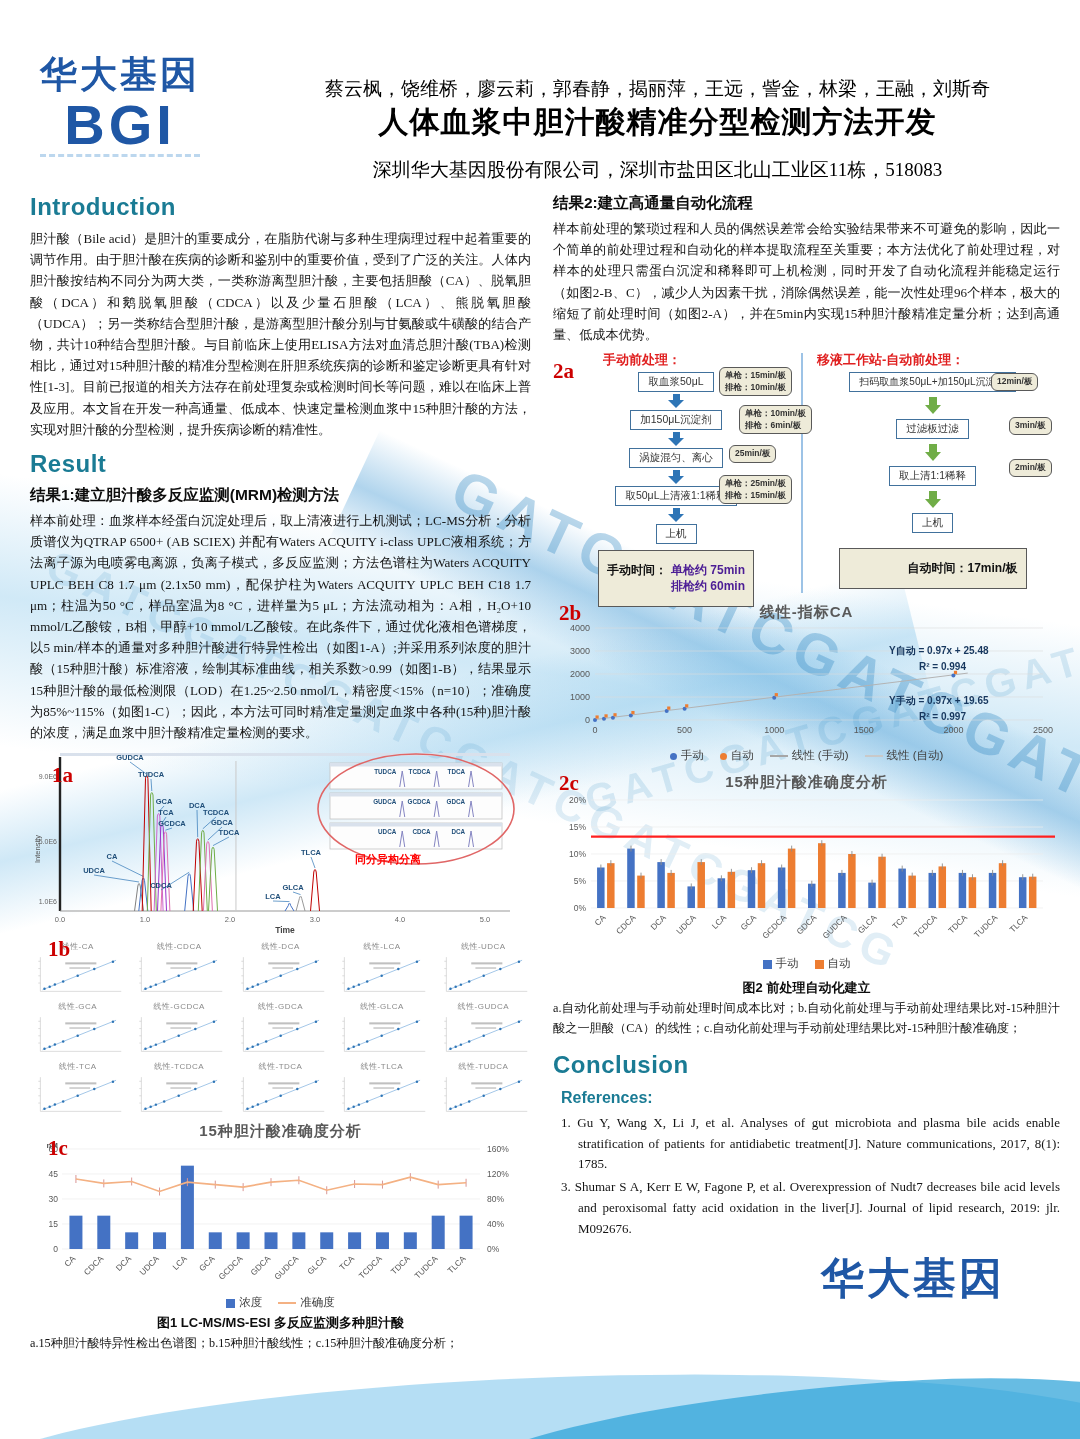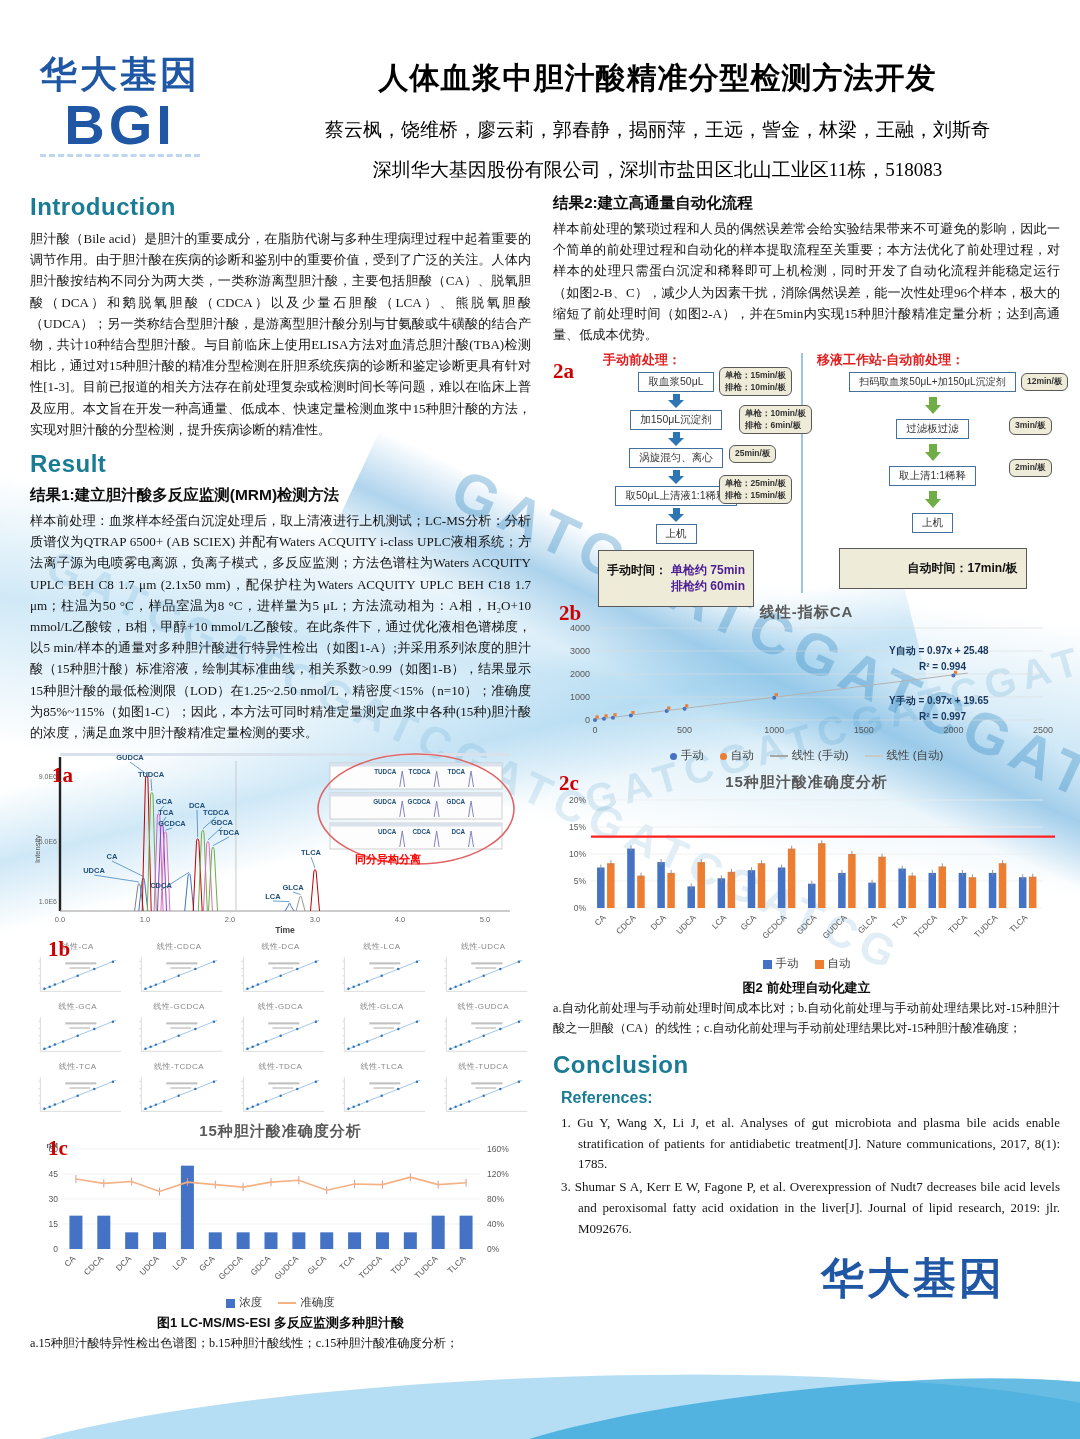--- a/index.html
+++ b/index.html
@@ -101,22 +101,22 @@
   <div class="deco wm" id="wmC">GATCGATCGATCGATCGATCGATCG</div>
   <div class="deco" id="waveBot1"></div>
   <div class="deco" id="waveBot2"></div>
 
   <div id="logo-top">
     <div class="logo-cn">华大基因</div>
     <div class="logo-en">BGI</div>
     <div class="logo-rule"></div>
   </div>
   <div id="head-block">
+    <div id="poster-authors">蔡云枫，饶维桥，廖云莉，郭春静，揭丽萍，王远，訾金，林梁，王融，刘斯奇</div>
     <div id="poster-title">人体血浆中胆汁酸精准分型检测方法开发</div>
-    <div id="poster-authors">蔡云枫，饶维桥，廖云莉，郭春静，揭丽萍，王远，訾金，林梁，王融，刘斯奇</div>
     <div id="poster-affil">深圳华大基因股份有限公司，深圳市盐田区北山工业区11栋，518083</div>
   </div>
 
   <div id="col-left">
     <div class="sec-h">Introduction</div>
     <p class="para">胆汁酸（Bile acid）是胆汁的重要成分，在脂肪代谢与多种生理病理过程中起着重要的调节作用。由于胆汁酸在疾病的诊断和鉴别中的重要价值，受到了广泛的关注。人体内胆汁酸按结构不同分为两大类，一类称游离型胆汁酸，主要包括胆酸（CA）、脱氧胆酸（DCA）和鹅脱氧胆酸（CDCA）以及少量石胆酸（LCA）、熊脱氧胆酸（UDCA）；另一类称结合型胆汁酸，是游离型胆汁酸分别与甘氨酸或牛磺酸的结合产物，共计10种结合型胆汁酸。与目前临床上使用ELISA方法对血清总胆汁酸(TBA)检测相比，通过对15种胆汁酸的精准分型检测在肝胆系统疾病的诊断和鉴定诊断更具有针对性[1-3]。目前已报道的相关方法存在前处理复杂或检测时间长等问题，难以在临床上普及应用。本文旨在开发一种高通量、低成本、快速定量检测血浆中15种胆汁酸的方法，实现对胆汁酸的分型检测，提升疾病诊断的精准性。</p>
 
     <div class="sec-h" style="margin-top:10px;">Result</div>
     <div class="sub-h">结果1:建立胆汁酸多反应监测(MRM)检测方法</div>
     <p class="para">样本前处理：血浆样本经蛋白沉淀处理后，取上清液进行上机测试；LC-MS分析：分析质谱仪为QTRAP 6500+ (AB SCIEX) 并配有Waters ACQUITY i-class UPLC液相系统；方法离子源为电喷雾电离源，负离子模式，多反应监测；方法色谱柱为Waters ACQUITY UPLC BEH C8 1.7 μm (2.1x50 mm)，配保护柱为Waters ACQUITY UPLC BEH C18 1.7 μm；柱温为50 °C，样品室温为8 °C，进样量为5 μL；方法流动相为：A相，H₂O+10 mmol/L乙酸铵，B相，甲醇+10 mmol/L乙酸铵。在此条件下，通过优化液相色谱梯度，以5 min/样本的通量对多种胆汁酸进行特异性检出（如图1-A）;并采用系列浓度的胆汁酸（15种胆汁酸）标准溶液，绘制其标准曲线，相关系数&gt;0.99（如图1-B），结果显示15种胆汁酸的最低检测限（LOD）在1.25~2.50 nmol/L，精密度&lt;15%（n=10）；准确度为85%~115%（如图1-C）；因此，本方法可同时精准定量测定血浆中各种(15种)胆汁酸的浓度，满足血浆中胆汁酸精准定量检测的要求。</p>
@@ -684,21 +684,21 @@
         <div class="farrow green">
             <i class="stem"></i>
             <i class="head"></i>
           </div>
         <div class="fbox">上机</div>
         <div class="ftotal" id="ftotal-auto">
           <span>自动时间：17min/板</span>
         </div>
       </div>
 
-      <div class="fnote" style="left:468px;top:22px;">
+      <div class="fnote" style="left:438px;top:22px;">
         <div>12min/板</div>
       </div>
       <div class="fnote" style="left:456px;top:66px;">
         <div>3min/板</div>
       </div>
       <div class="fnote" style="left:456px;top:108px;">
         <div>2min/板</div>
       </div>
     </div>
 

